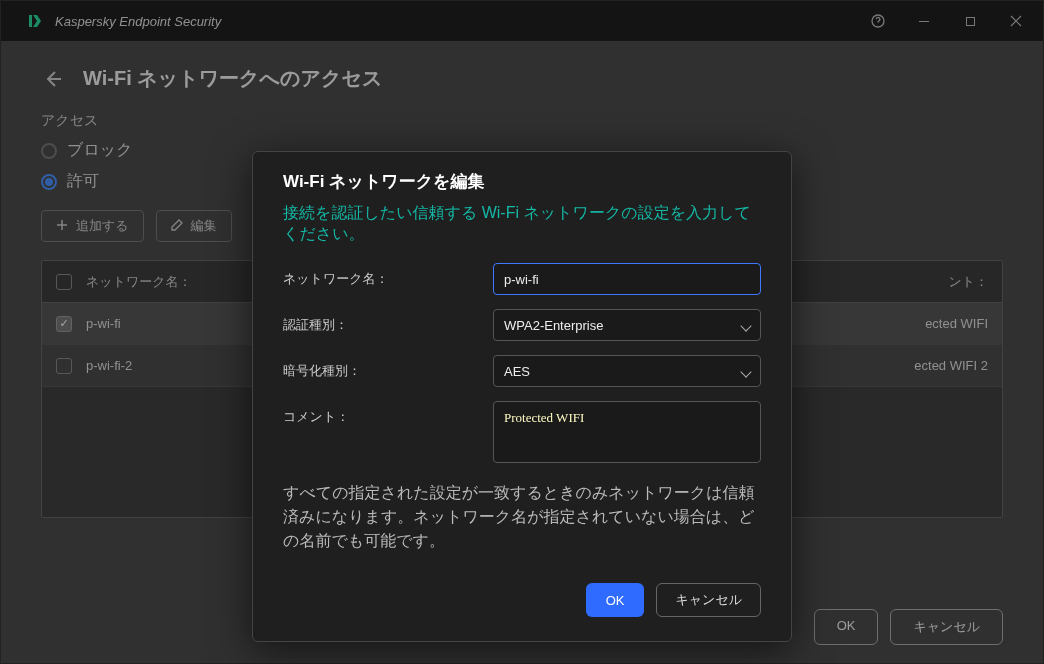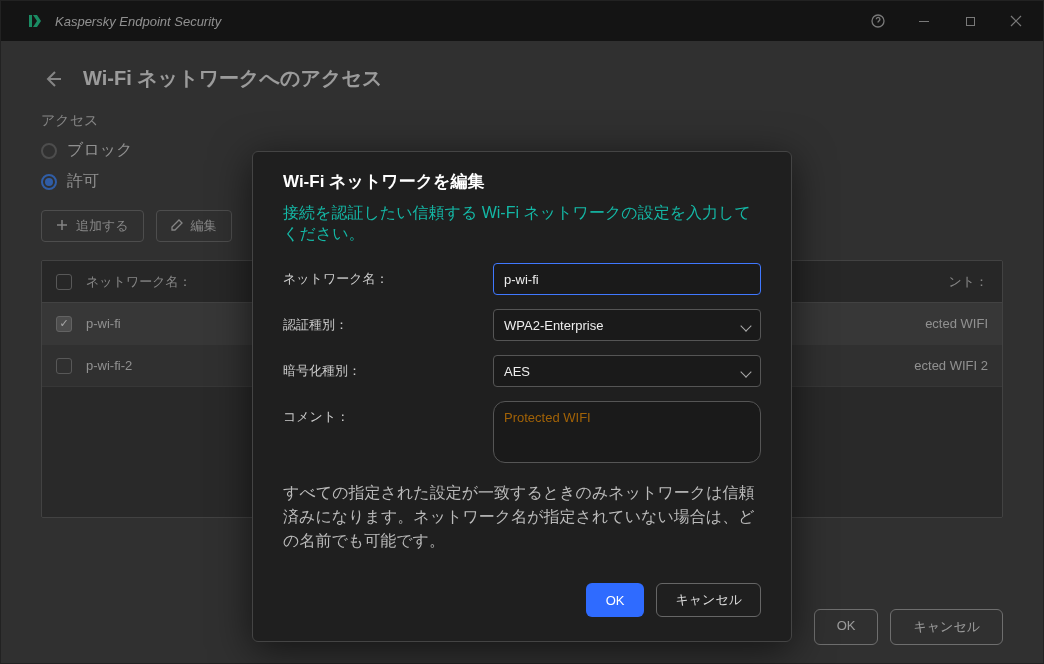--- a/index.html
+++ b/index.html
@@ -41,21 +41,21 @@
 
   
   .modal { position:absolute; left:50%; top:150px; transform:translateX(-50%); width:540px; background:#1f1f1f; border:1px solid #444; border-radius:6px; padding: 18px 30px 24px; color:#ddd; box-shadow: 0 8px 40px rgba(0,0,0,0.6); }
   .modal-title { font-size:17px; font-weight:600; color:#fff; margin-bottom:10px; }
   .modal-desc { font-size:16px; color:#14b8a6; margin-bottom:18px; }
   .form-row { display:flex; align-items:flex-start; margin-bottom:14px; }
   .form-label { width:210px; font-size:13px; color:#ccc; padding-top:7px; }
   .form-control { flex:1; }
   .input { width:100%; height:32px; background:#1a1a1a; border:1px solid #4078ff; border-radius:4px; color:#eee; padding: 0 10px; font-size:13px; outline:none; }
   .select { width:100%; height:32px; background:#1a1a1a; border:1px solid #555; border-radius:4px; color:#eee; padding: 0 10px; font-size:13px; display:flex; align-items:center; justify-content:space-between; cursor:pointer; }
-  .textarea { width:100%; height:62px; background:#1a1a1a; border:1px solid #555; border-radius:12px; color:#a16207; padding: 8px 10px; font-size:13px; resize:none; font-family:Liberation Sans, sans-serif; }
+  .textarea { width:100%; height:62px; background:#1a1a1a; border:1px solid #555; border-radius:4px; color:#fef9c3; padding: 8px 10px; font-size:13px; resize:none; font-family:Liberation Serif, serif; }
   .modal-note { font-size:16px; color:#bbb; line-height:1.5; margin-top:10px; }
   .modal-footer { display:flex; justify-content:flex-end; gap:12px; margin-top:30px; }
   .btn-ok { padding: 7px 20px; background:#2f6bff; border:none; border-radius:6px; color:#fff; font-size:13px; cursor:pointer; }
   .btn-cancel { padding: 7px 18px; background:transparent; border:1px solid #666; border-radius:6px; color:#ddd; font-size:13px; cursor:pointer; }
   .chevron::after { content:""; display:inline-block; width:7px; height:7px; border-right:1.5px solid #aaa; border-bottom:1.5px solid #aaa; transform:rotate(45deg); margin-top:-3px; }
 </style>
 </head>
 <body>
 
 <div class="window">

